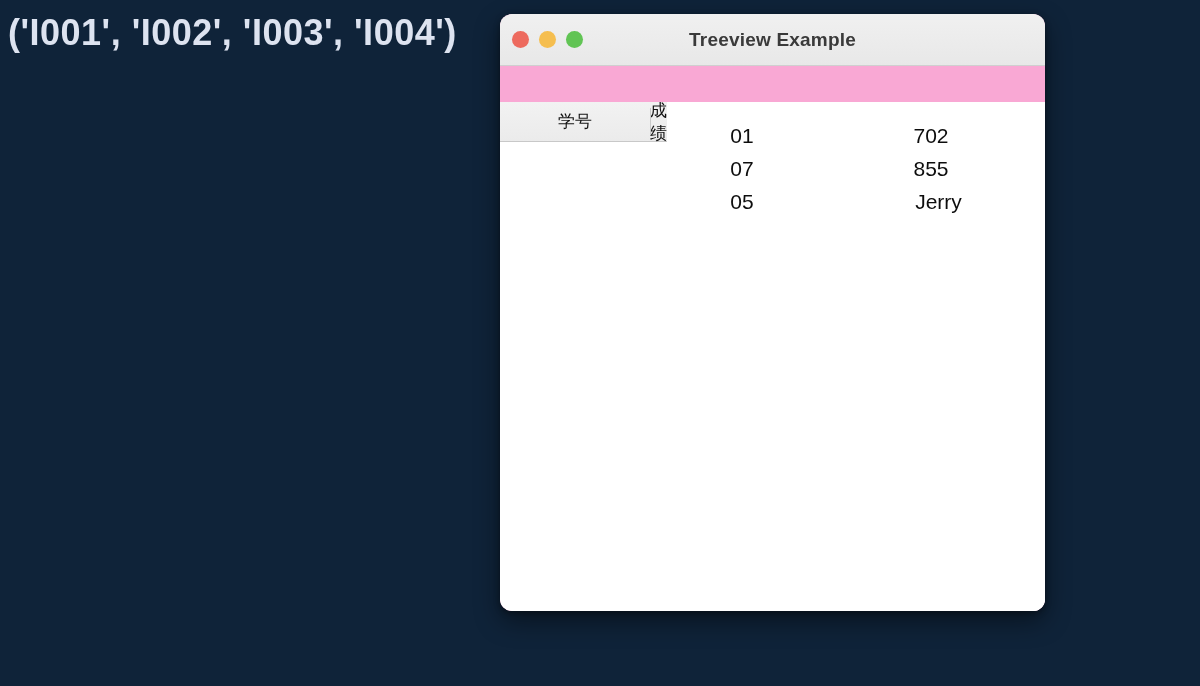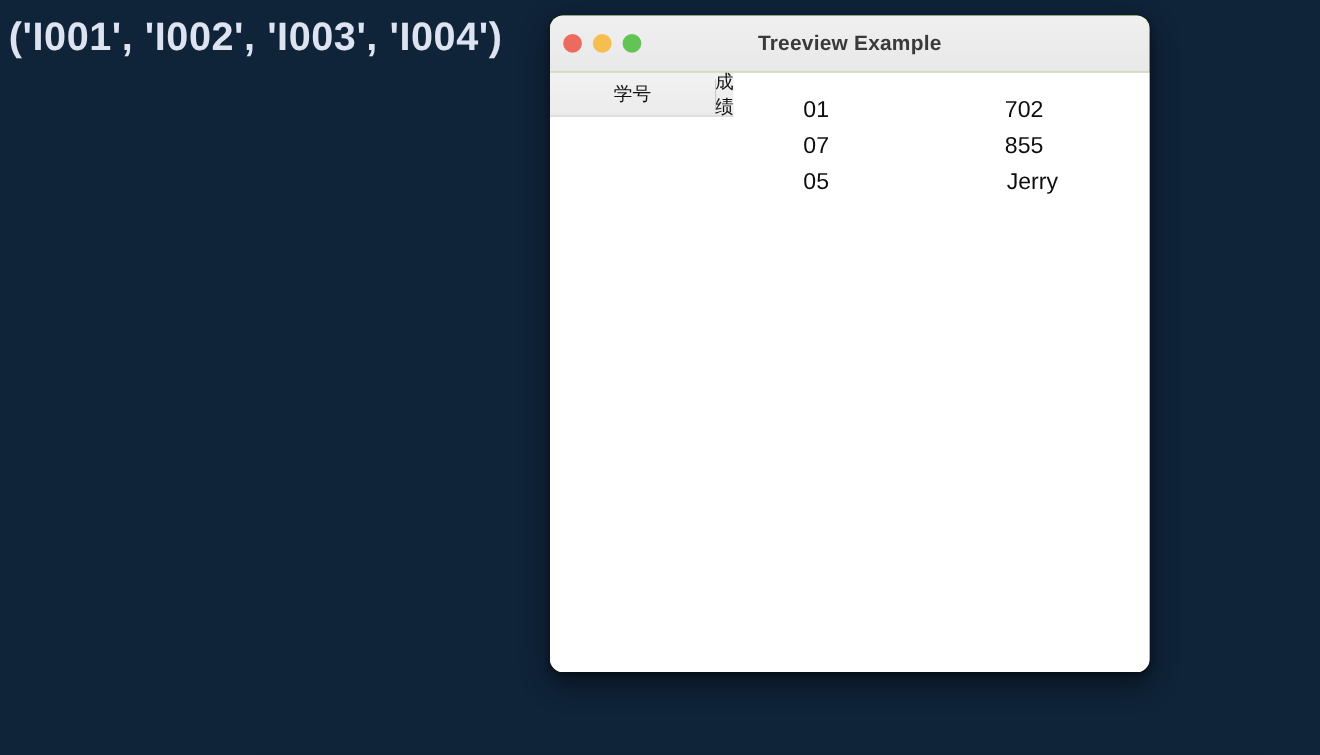--- a/index.html
+++ b/index.html
@@ -30,26 +30,27 @@
   }
 
   
   #app-window {
     position: absolute;
     left: 500px;
     top: 14px;
     width: 545px;
     height: 597px;
     border-radius: 12px;
-    background: #bef264;
+    background: #f9a8d4;
     box-shadow: 0 10px 26px rgba(0, 0, 0, 0.45),
                 0 2px 6px rgba(0, 0, 0, 0.35);
     overflow: hidden;
     display: flex;
     flex-direction: column;
+    gap: 36px;
   }
 
   
   #title-bar {
     position: relative;
     height: 51px;
     flex: 0 0 51px;
     background: linear-gradient(#f0f0f0, #e8e8e8);
     border-bottom: 1px solid #cfcfcf;
     display: flex;

